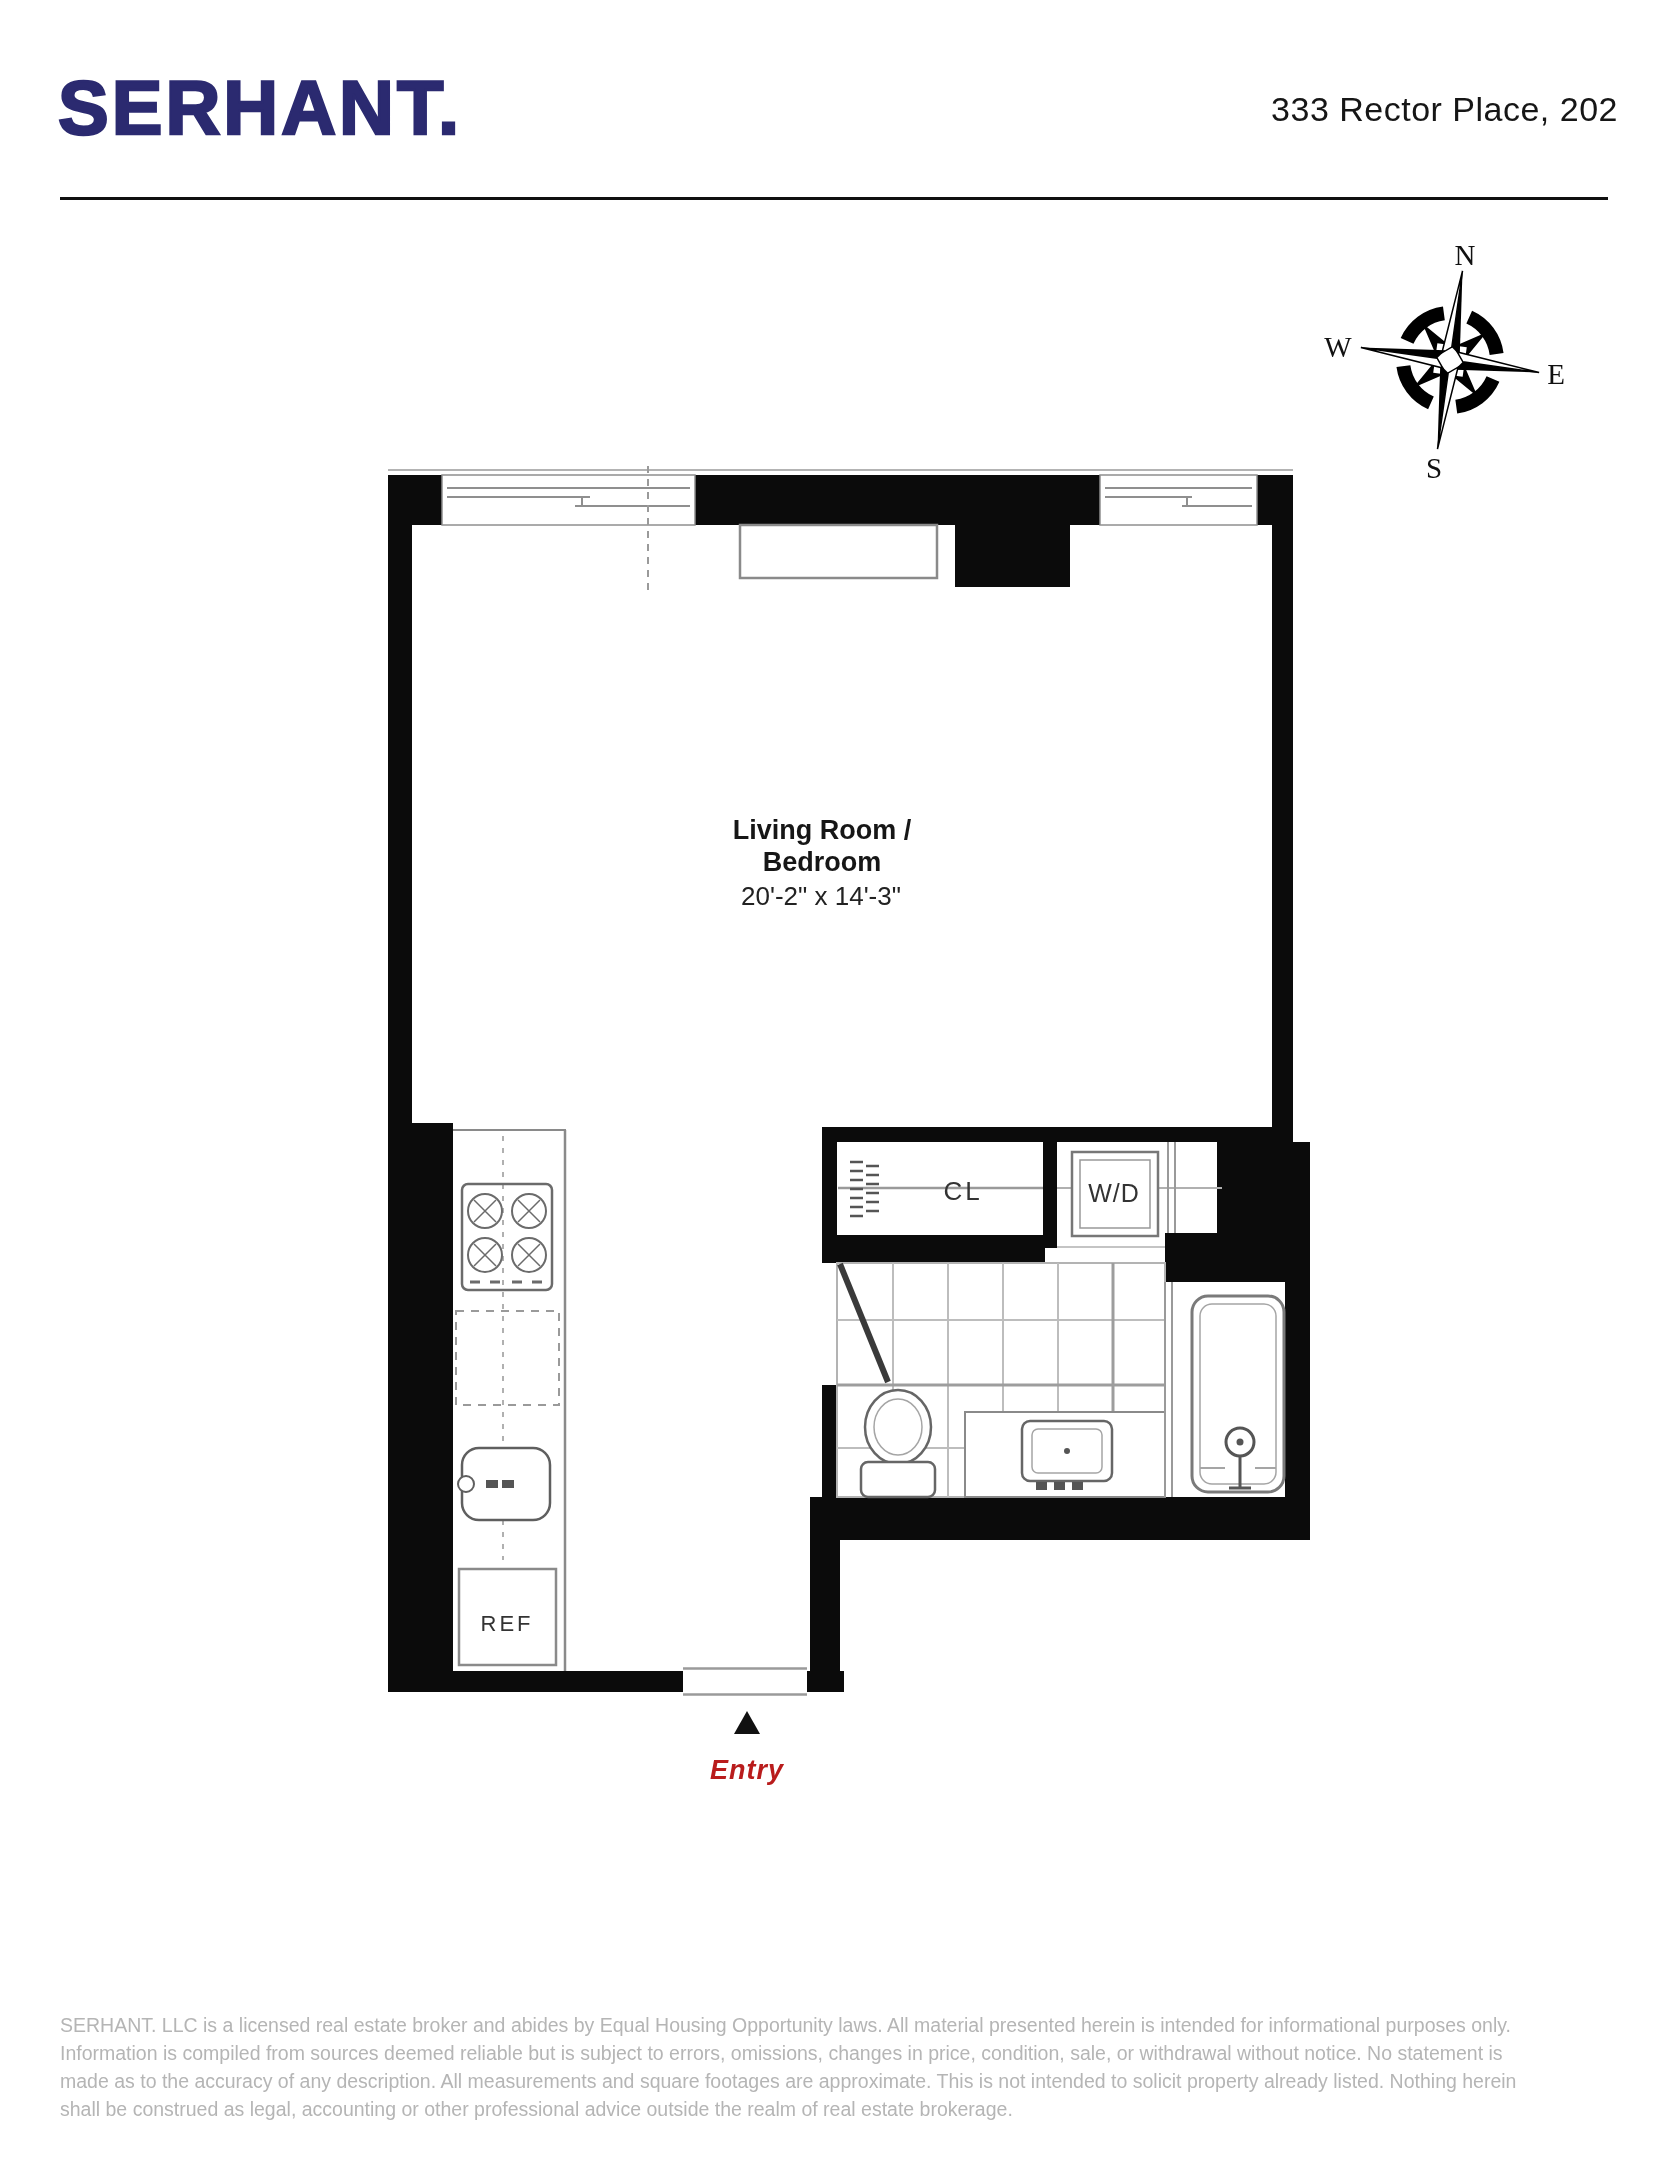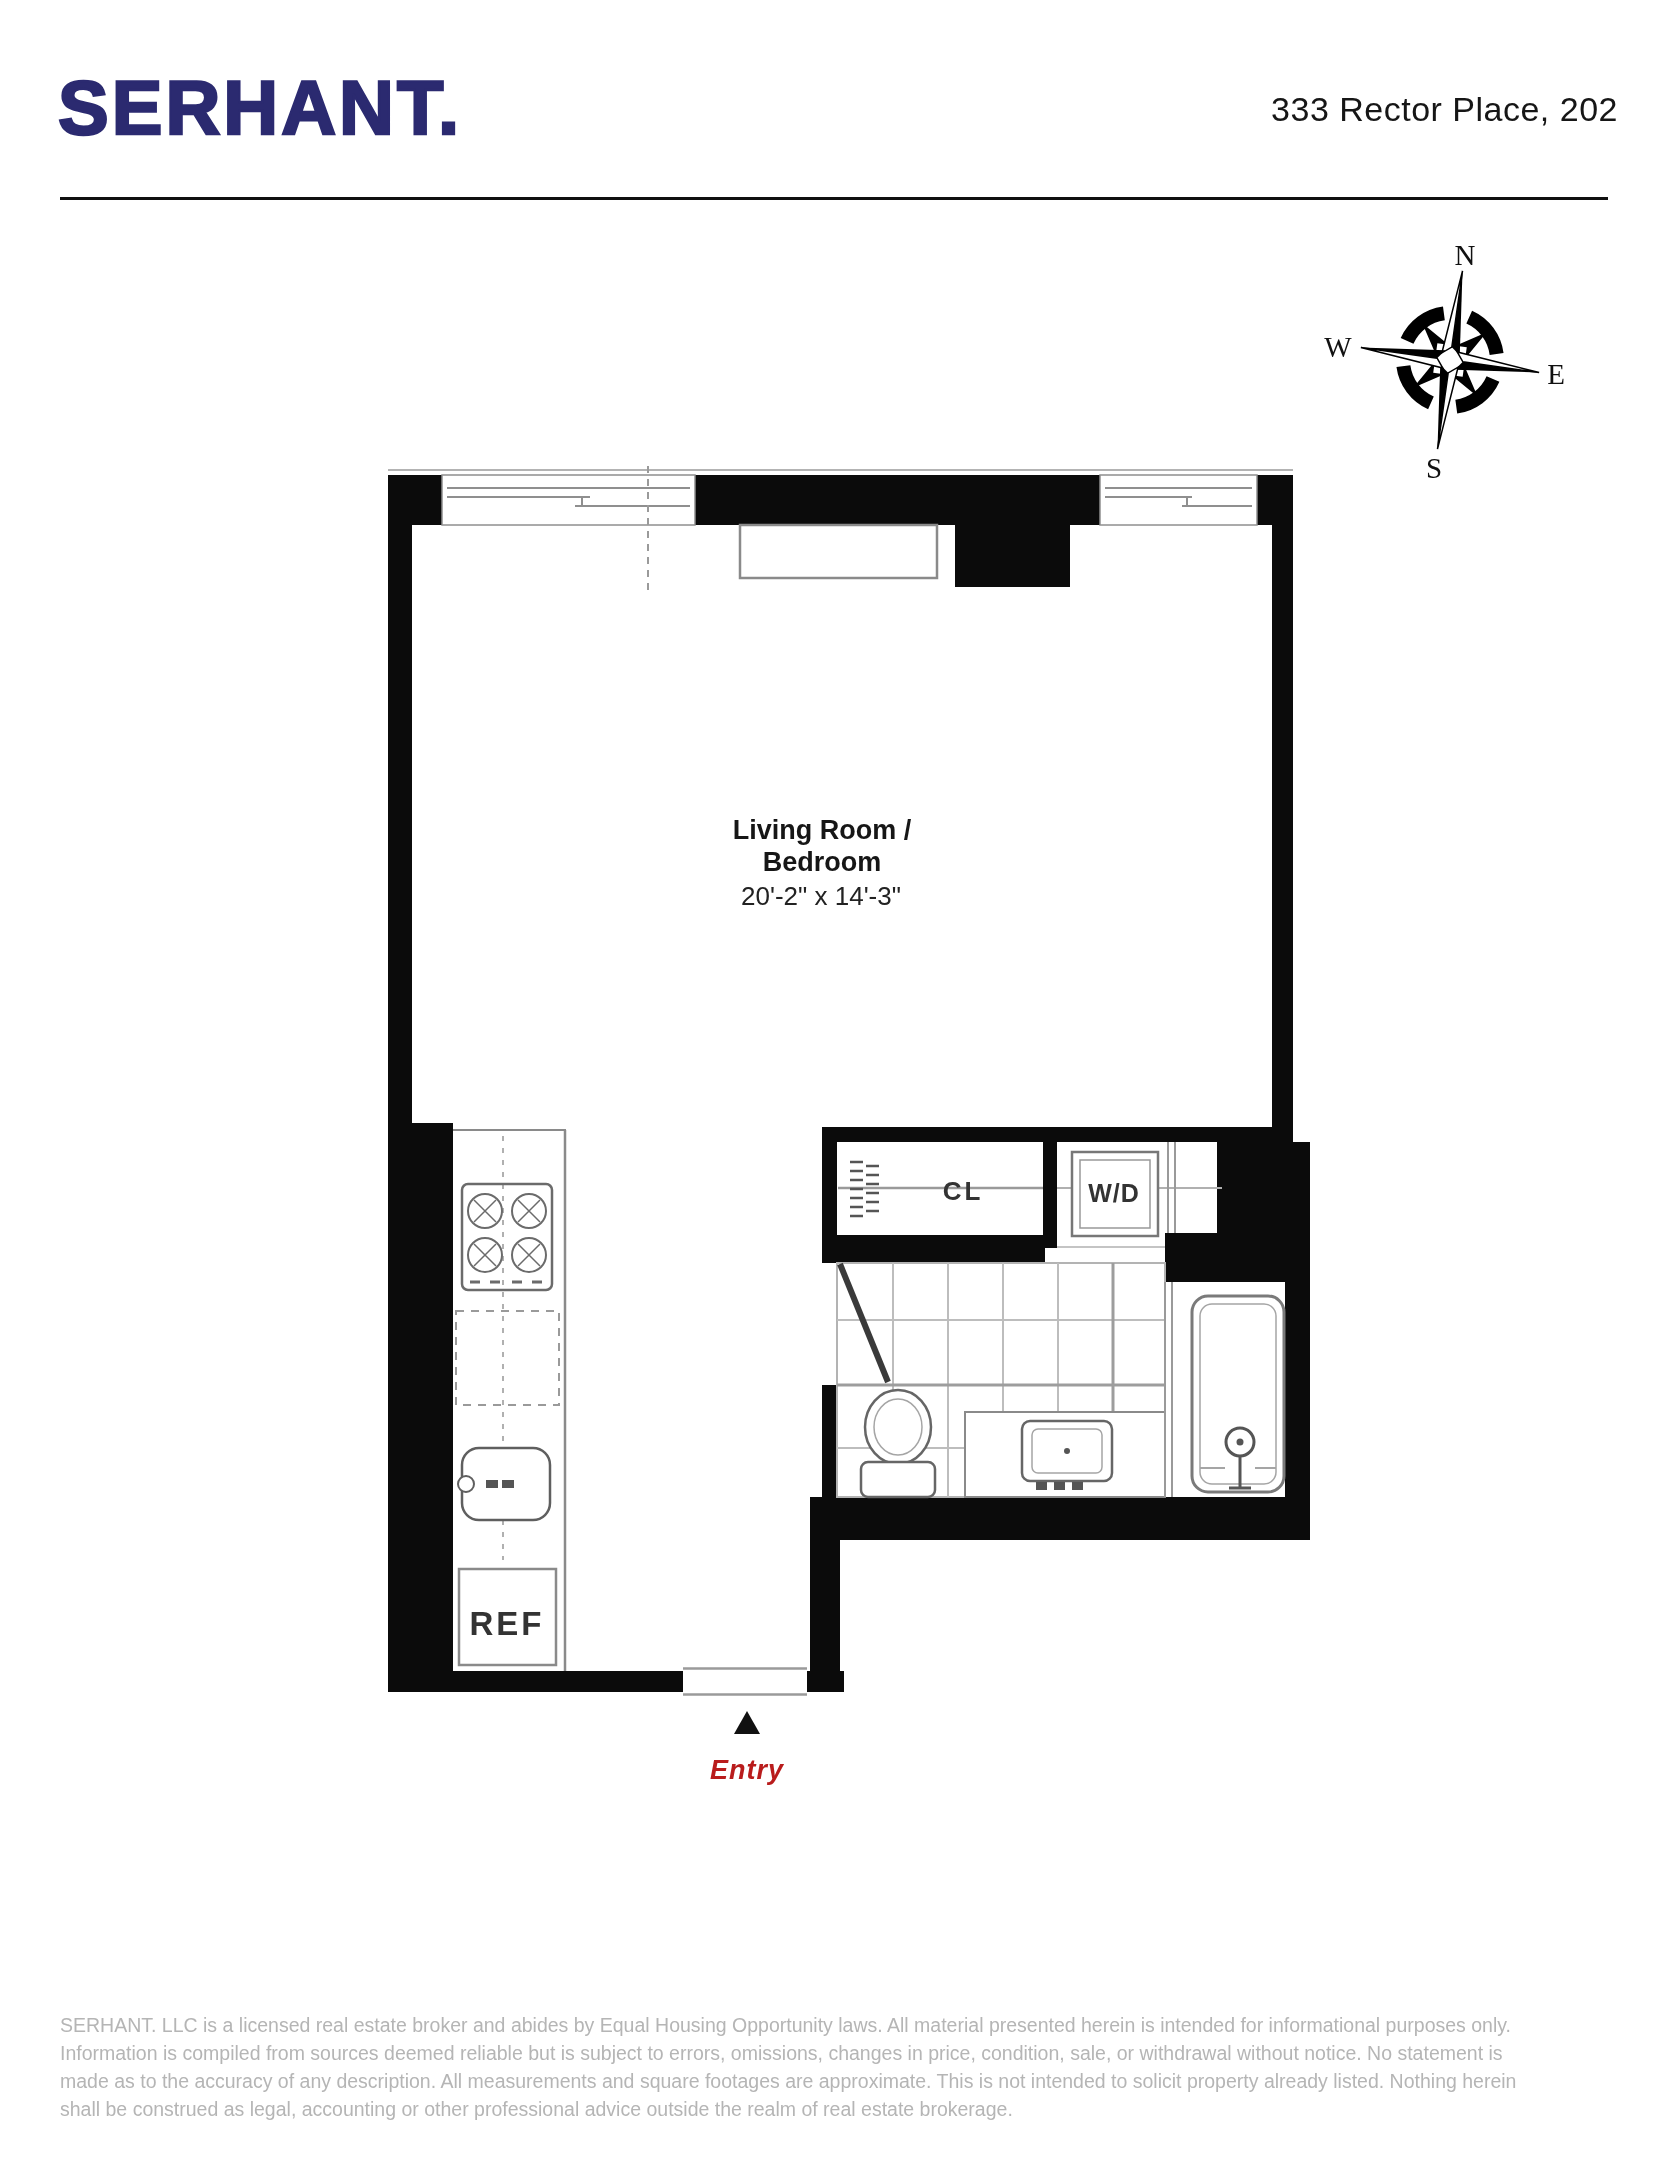--- a/index.html
+++ b/index.html
@@ -16,21 +16,21 @@
   }
   #address{
     right:51px;top:90px;text-align:left;
     font-size:34px;font-weight:400;letter-spacing:0.5px;color:#161616;
   }
   #header-rule{
     left:60px;top:197px;width:1548px;height:3px;background:#101010;
   }
   .lbl-bold{font-size:27px;font-weight:700;color:#161616;}
   .lbl-dim{font-size:26px;font-weight:400;color:#222;}
-  .lbl-fix{font-size:26px;font-weight:700;color:#333;letter-spacing:3px;}
+  .lbl-fix{font-size:26px;font-weight:400;color:#333;letter-spacing:3px;}
   .lbl-entry{font-size:27px;font-weight:700;color:#b91c1c;letter-spacing:1px;font-style:italic;}
   .lbl-compass{font-family:"Liberation Serif", serif;font-size:29px;color:#111;}
 
   #entry-arrow{
     left:734px;top:1711px;width:0;height:0;
     border-left:13px solid transparent;border-right:13px solid transparent;
     border-bottom:23px solid #111;
   }
 
   #disclaimer{
@@ -217,20 +217,20 @@
   <div class="abs ctr lbl-compass" style="left:1338px;top:347px;">W</div>
   <div class="abs ctr lbl-compass" style="left:1556px;top:374px;">E</div>
   <div class="abs ctr lbl-compass" style="left:1434px;top:468px;">S</div>
 
   <div class="abs ctr lbl-bold" style="left:822px;top:830px;">Living Room /</div>
   <div class="abs ctr lbl-bold" style="left:822px;top:862px;">Bedroom</div>
   <div class="abs ctr lbl-dim" style="left:821px;top:896px;">20'-2" x 14'-3"</div>
 
   <div class="abs ctr lbl-fix" style="left:963px;top:1191px;">CL</div>
   <div class="abs ctr lbl-fix" style="left:1114px;top:1193px;letter-spacing:1px;font-size:25px;text-align:right;">W/D</div>
-  <div class="abs ctr lbl-fix" style="left:507px;top:1624px;font-size:33px;">REF</div>
+  <div class="abs ctr lbl-fix" style="left:507px;top:1624px;font-size:22px;">REF</div>
 
   <div id="entry-arrow" class="abs"></div>
   <div class="abs ctr lbl-entry" style="left:747px;top:1770px;">Entry</div>
 
   <div id="disclaimer" class="abs">SERHANT. LLC is a licensed real estate broker and abides by Equal Housing Opportunity laws. All material presented herein is intended for informational purposes only. Information is compiled from sources deemed reliable but is subject to errors, omissions, changes in price, condition, sale, or withdrawal without notice. No statement is made as to the accuracy of any description. All measurements and square footages are approximate. This is not intended to solicit property already listed. Nothing herein shall be construed as legal, accounting or other professional advice outside the realm of real estate brokerage.</div>
 
 </div>
 
 </body></html>

